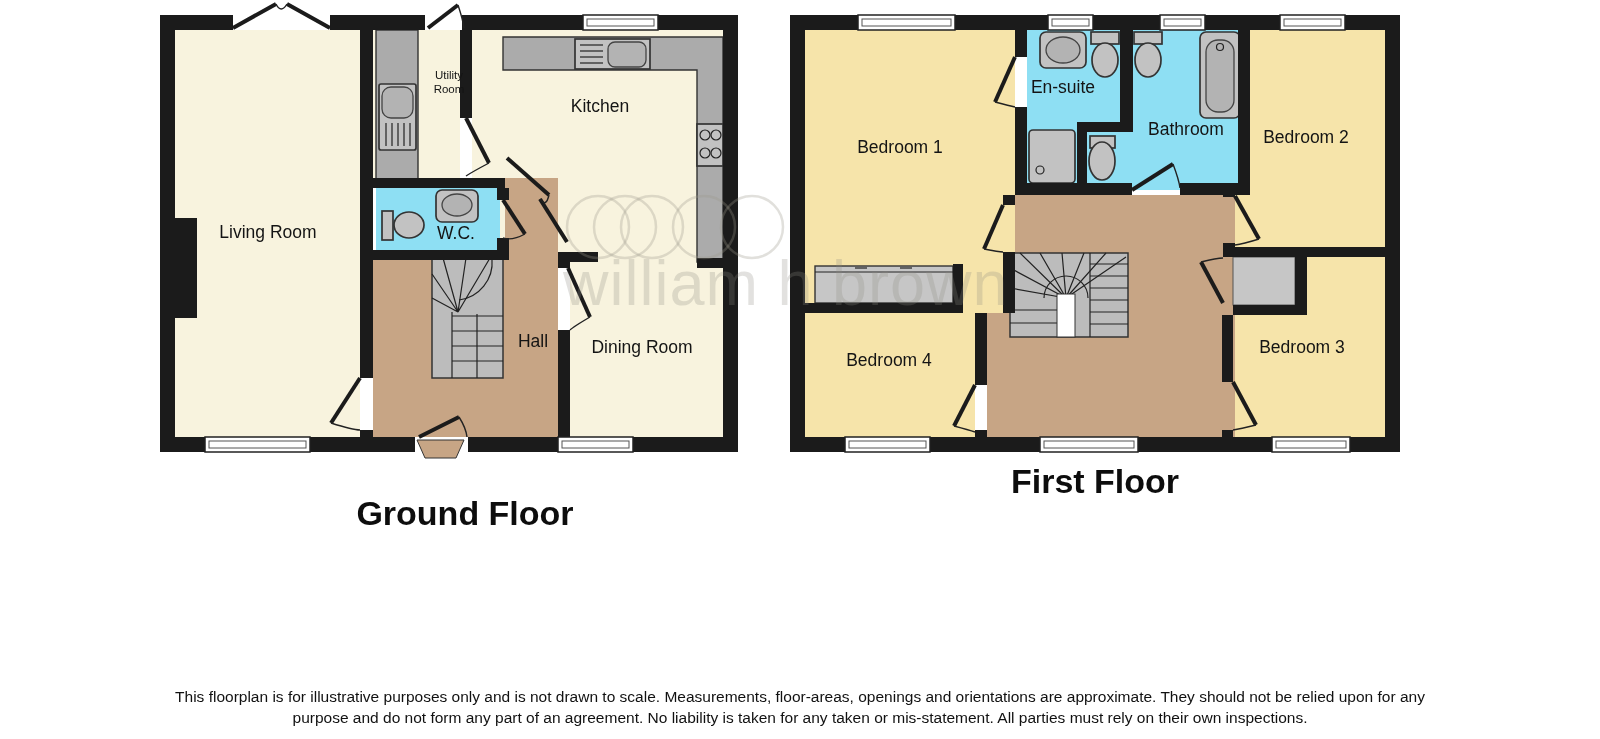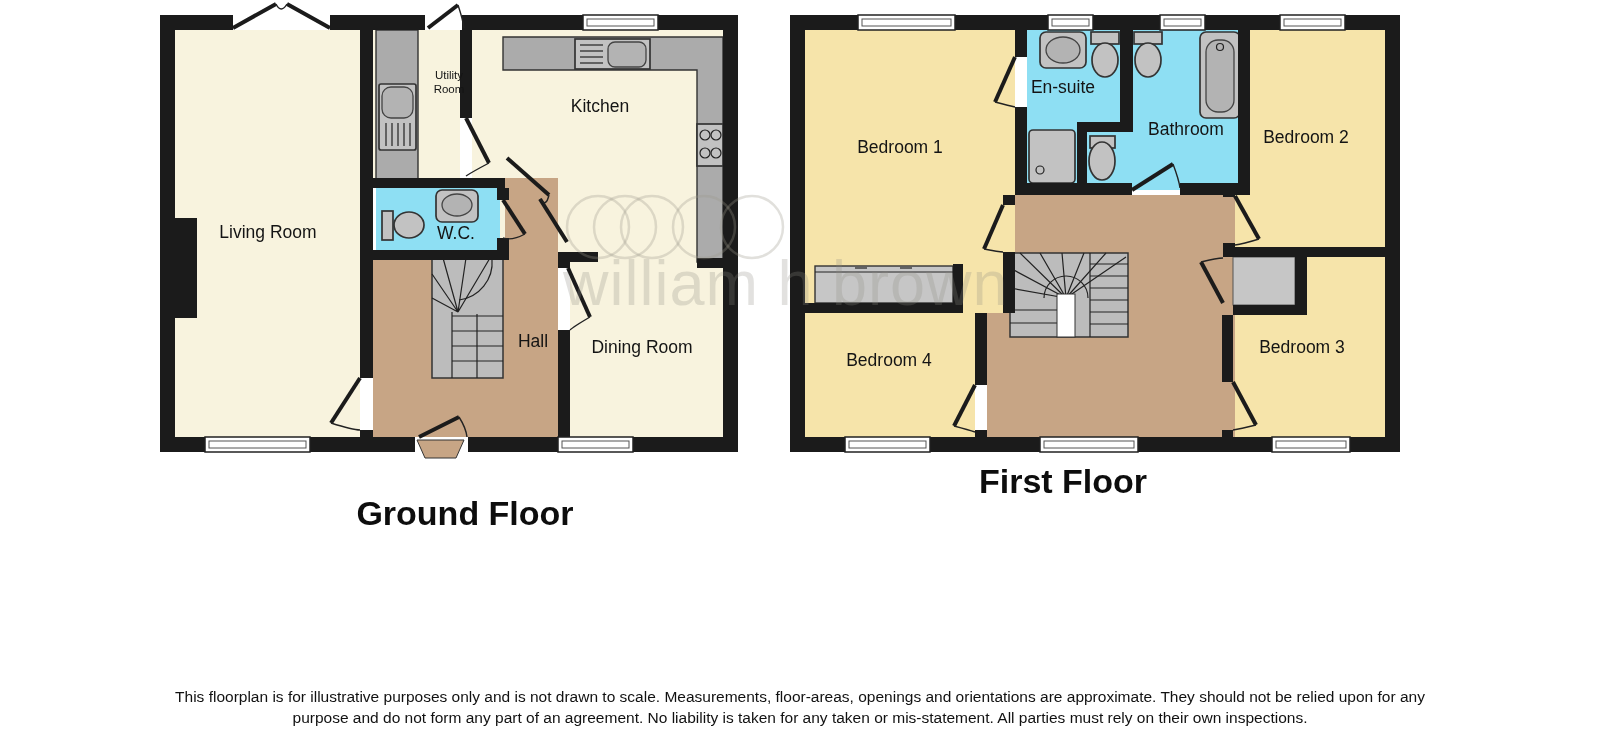--- a/index.html
+++ b/index.html
@@ -20,21 +20,21 @@
   .arc{stroke:#222;stroke-width:1.4;fill:none;}
   .win-outer{fill:#ffffff;stroke:#222;stroke-width:1.5;}
   .win-inner{fill:none;stroke:#555;stroke-width:1;}
   .room-label{font-size:17.5px;fill:#141414;text-anchor:middle;}
   .room-label-sm{font-size:11.5px;fill:#141414;text-anchor:middle;}
   .wm-text{font-size:63px;fill:#8d8b82;opacity:0.25;letter-spacing:1px;}
   .wm-circle{fill:none;stroke:#9a978c;stroke-width:2.5;opacity:0.3;}
   .floor-title{position:absolute;top:462px;text-align:center;font-size:34px;
                font-weight:bold;color:#0d0d0d;}
   #gf-title{left:176px;width:578px;margin-top:32px;}
-  #ff-title{left:758px;width:610px;}
+  #ff-title{left:790px;width:610px;}
   #disclaimer{position:absolute;top:686px;left:0;width:1600px;text-align:center;
               font-size:15.5px;line-height:21px;color:#111;}
 </style>
 </head>
 <body>
 
 <div id="page">
 
 <svg width="1600" height="739" viewBox="0 0 1600 739">
 

